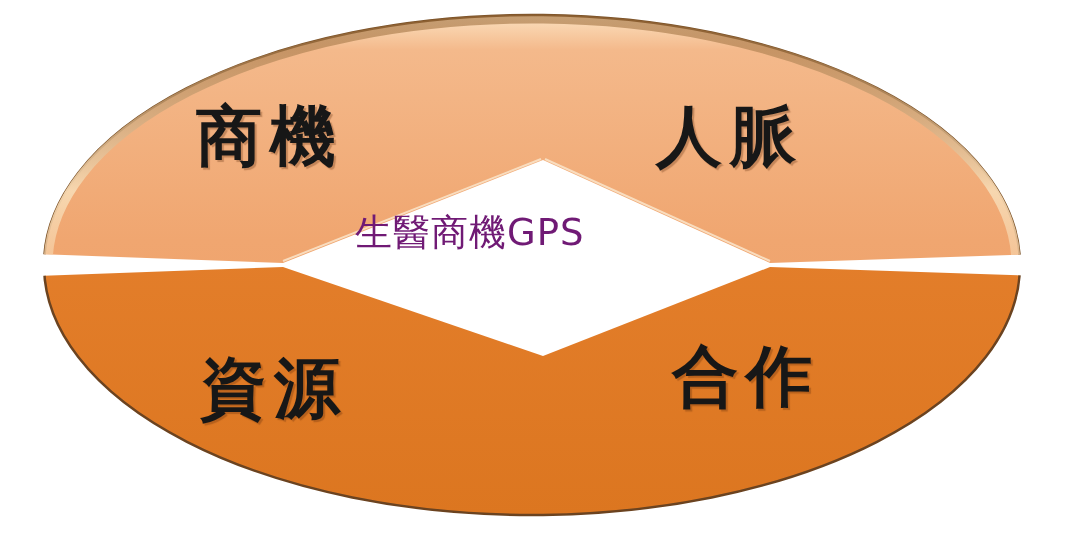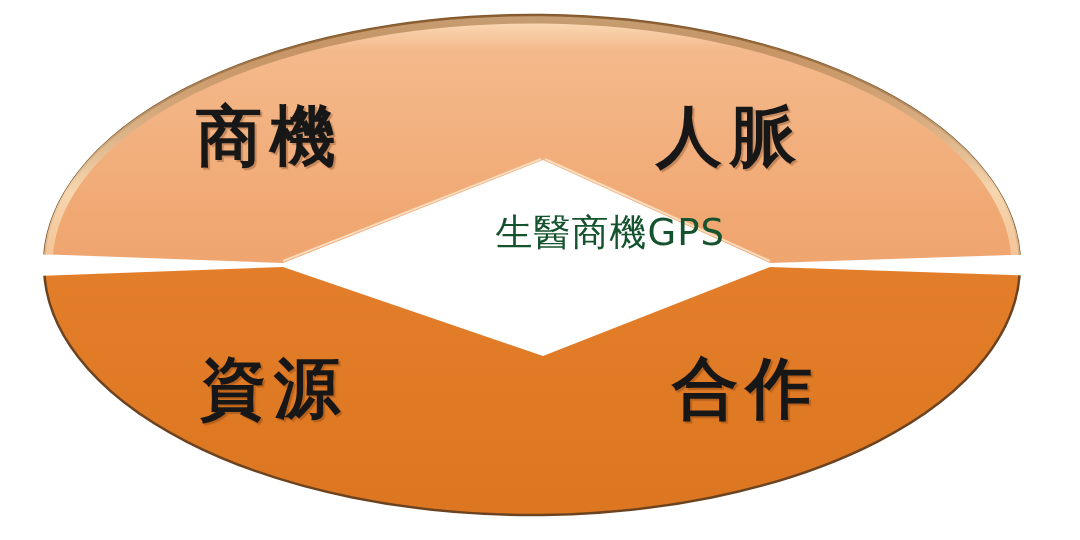--- a/index.html
+++ b/index.html
@@ -34,29 +34,29 @@
     font-size: 66px;
     line-height: 1;
     letter-spacing: 8px;
     white-space: nowrap;
     text-shadow: 2px 2px 1px rgba(90,40,10,0.30);
     font-family: "DejaVu Sans", "Liberation Sans", sans-serif;
   }
   #label-opportunity { left: 196px; top: 104px; }
   #label-network     { left: 656px; top: 104px; }
   #label-resource    { left: 200px; top: 356px; }
-  #label-cooperation { left: 672px; top: 356px; }
+  #label-cooperation { left: 672px; top: 344px; }
 
   #center-block {
     position: absolute;
     left: 355px;
     top: 210px;
     width: 370px;
-    text-align: right;
-    color: #14532d;
+    text-align: left;
+    color: #701a75;
   }
   .center-line {
     font-size: 37px;
     line-height: 1.22;
     font-weight: 400;
     letter-spacing: 1px;
     white-space: nowrap;
     font-family: "DejaVu Sans", "Liberation Sans", sans-serif;
   }
 </style>

